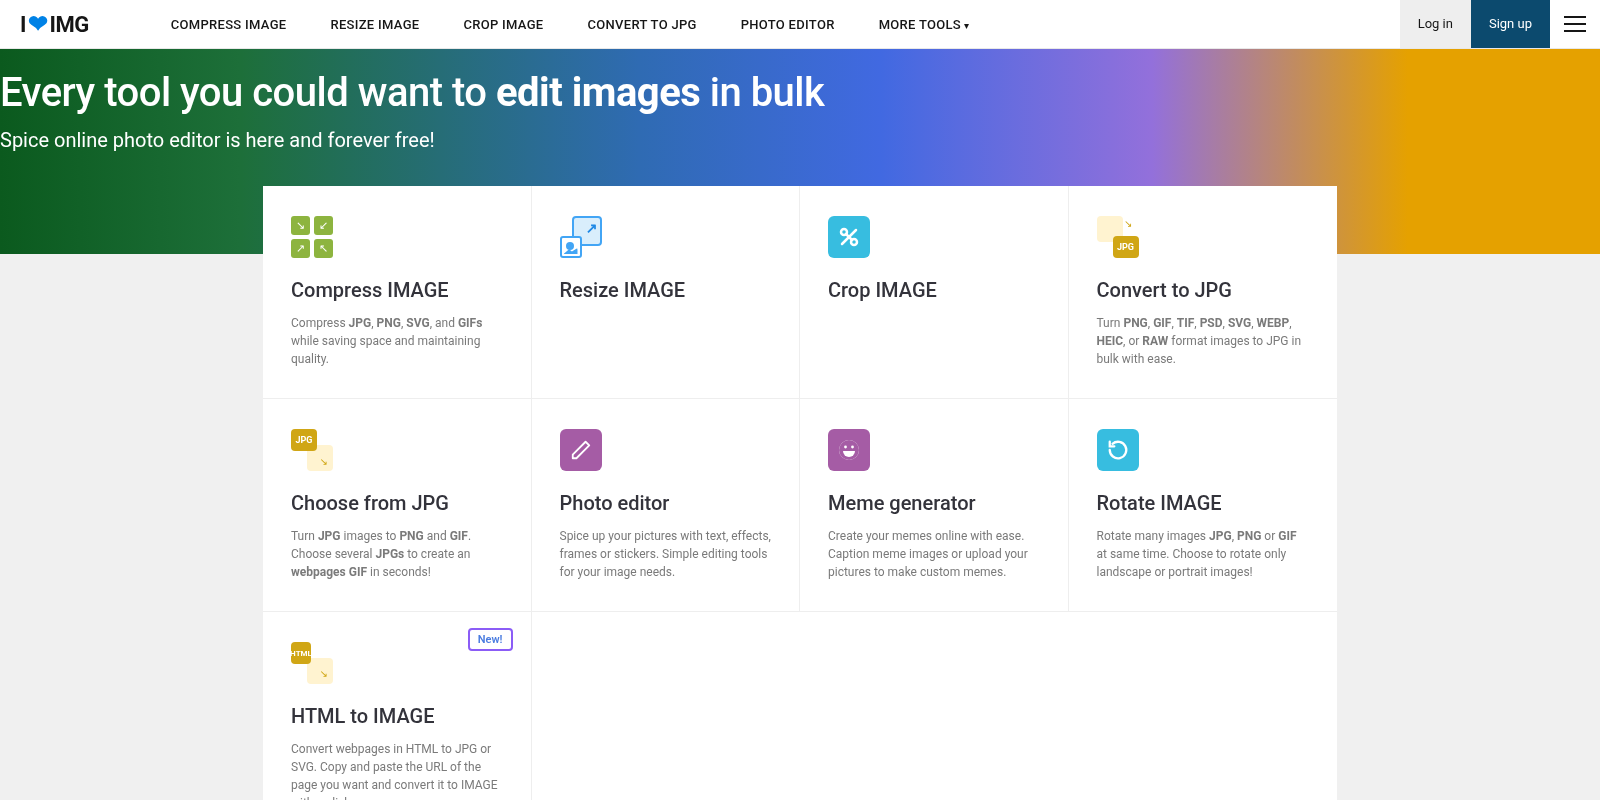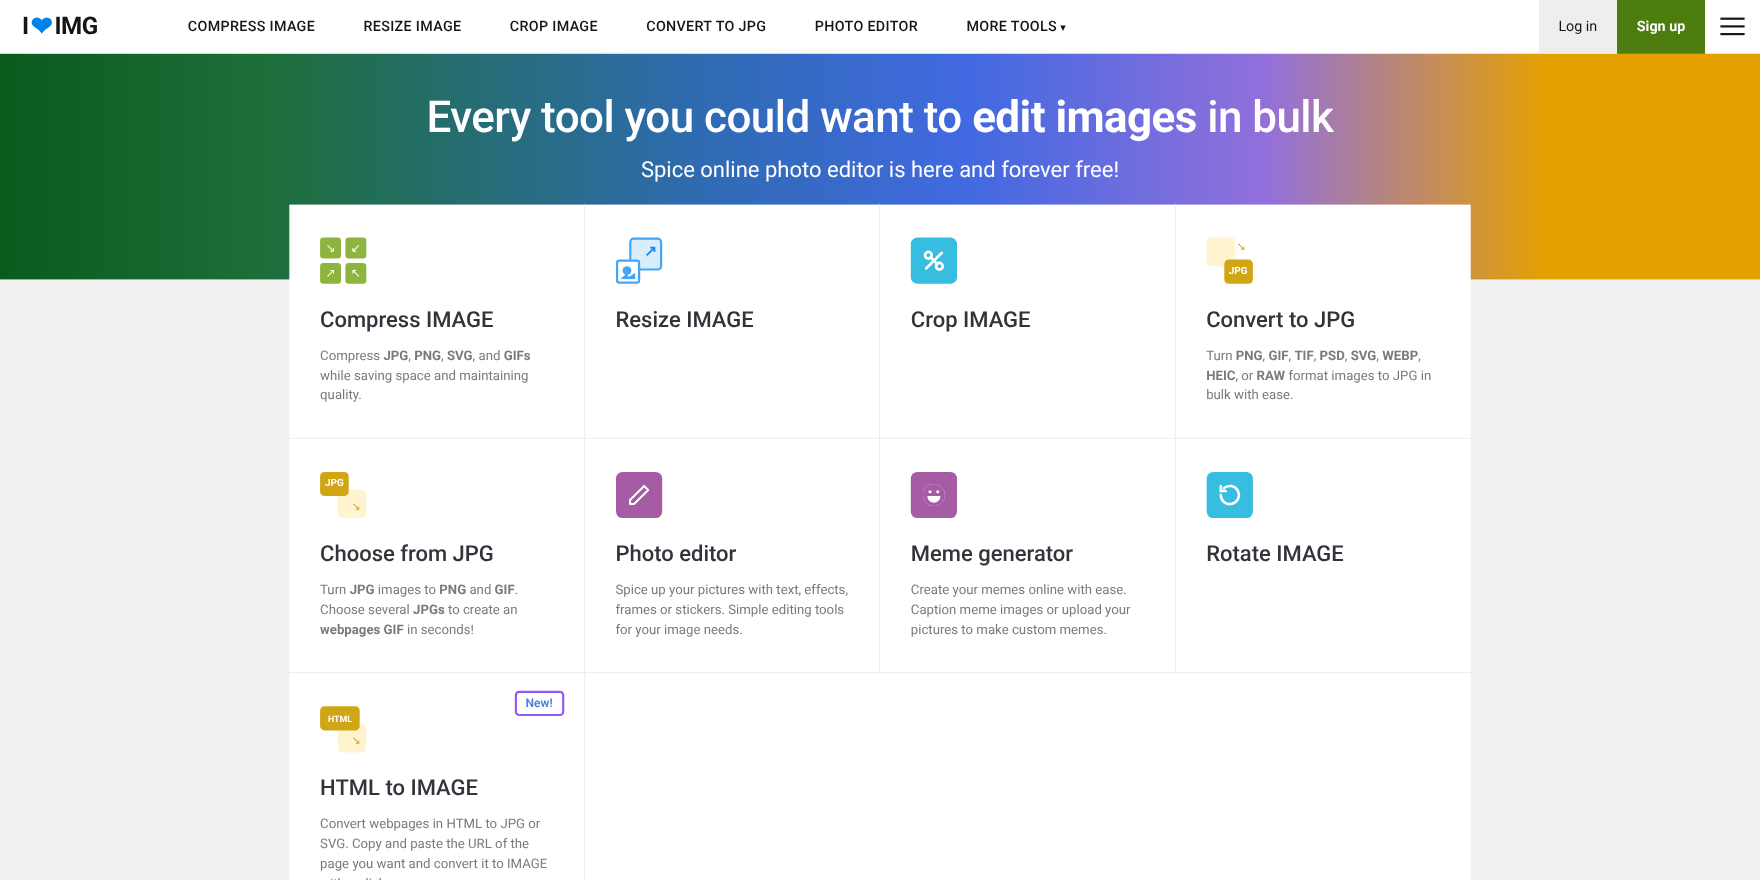--- a/index.html
+++ b/index.html
@@ -3,26 +3,26 @@
 <meta charset="utf-8">
 <style>
 * { margin: 0; padding: 0; box-sizing: border-box; }
 body { font-family: -apple-system, BlinkMacSystemFont, "Segoe UI", Roboto, Helvetica, Arial, sans-serif; background: #f0f0f0; width: 1600px; }
 .header { display: flex; align-items: center; height: 49px; background: #fff; border-bottom: 1px solid #e8e8e8; }
 .logo { display: flex; align-items: center; padding: 0 20px; font-weight: 700; font-size: 22px; color: #161616; letter-spacing: -0.5px; }
 .logo-heart { color: #0082e6; margin: 0 2px; font-size: 24px; }
 .nav { display: flex; align-items: center; gap: 0; flex: 1; margin-left: 40px; }
 .nav-item { font-size: 13px; font-weight: 500; color: #161616; padding: 0 22px; cursor: pointer; letter-spacing: 0.3px; }
 .caret { font-size: 10px; margin-left: 3px; }
-.right-actions { display: flex; align-items: center; height: 100%; }
+.right-actions { display: flex; align-items: flex-end; height: 100%; }
 .login-btn { background: #eeeeee; color: #161616; font-size: 13px; padding: 0 18px; height: 49px; display: flex; align-items: center; cursor: pointer; }
-.signup-btn { background: #4d7c0f; color: #fff; font-size: 13px; font-weight: 700; padding: 0 18px; height: 49px; display: flex; align-items: center; cursor: pointer; }
+.signup-btn { background: #0c4a6e; color: #fff; font-size: 13px; font-weight: 400; padding: 0 18px; height: 49px; display: flex; align-items: center; cursor: pointer; }
 .hamburger { width: 50px; height: 49px; display: flex; flex-direction: column; justify-content: center; align-items: center; gap: 5px; cursor: pointer; }
 .hamburger span { width: 22px; height: 2px; background: #161616; }
-.hero { position: relative; background: linear-gradient(90deg, #0b5a1e 0%, #1d6f39 15%, #2f6bb3 40%, #4169e1 55%, #9370db 72%, #e5a100 88%, #e5a100 100%); height: 205px; text-align: center; padding-top: 34px; }
+.hero { position: relative; background: linear-gradient(90deg, #0b5a1e 0%, #1d6f39 15%, #2f6bb3 40%, #4169e1 55%, #9370db 72%, #e5a100 88%, #e5a100 100%); height: 205px; text-align: left; padding-top: 20px; }
 .hero h1 { color: #fff; font-size: 40px; font-weight: 500; letter-spacing: -0.5px; }
 .hero h1 strong { font-weight: 700; }
 .hero p { color: #fff; font-size: 20px; margin-top: 12px; font-weight: 400; }
 .grid-wrap { max-width: 1074px; margin: -68px auto 0; position: relative; padding-bottom: 40px; }
 .grid { display: grid; grid-template-columns: repeat(4, 1fr); background: #fff; }
 .card { padding: 30px 28px 30px 28px; border-right: 1px solid #eeeeee; border-bottom: 1px solid #eeeeee; cursor: pointer; position: relative; min-height: 188px; }
 .card:nth-child(4n) { border-right: none; }
 .icon-wrap { height: 42px; margin-bottom: 20px; display: flex; align-items: flex-start; }
 .icon-box { width: 42px; height: 42px; border-radius: 6px; display: flex; align-items: center; justify-content: center; color: #fff; }
 .card-title { font-size: 20px; font-weight: 500; color: #33333b; margin-bottom: 12px; }
@@ -42,21 +42,21 @@
 
 .convert-to-jpg { position:relative; width:42px; height:42px; }
 .convert-to-jpg .back { position:absolute; top:0; left:0; width:26px; height:26px; background:#fff3d0; border-radius:4px; }
 .convert-to-jpg .front { position:absolute; bottom:0; right:0; width:26px; height:22px; background:#d0a615; border-radius:4px; display:flex; align-items:center; justify-content:center; color:#fff; font-size:9px; font-weight:700; }
 .convert-to-jpg .a1 { position:absolute; top:2px; right:6px; color:#d0a615; font-size:10px; }
 .convert-from-jpg { position:relative; width:42px; height:42px; }
 .convert-from-jpg .front { position:absolute; top:0; left:0; width:26px; height:22px; background:#d0a615; border-radius:4px; display:flex; align-items:center; justify-content:center; color:#fff; font-size:9px; font-weight:700; }
 .convert-from-jpg .back { position:absolute; bottom:0; right:0; width:26px; height:26px; background:#fff3d0; border-radius:4px; }
 .convert-from-jpg .a1 { position:absolute; bottom:4px; right:5px; color:#d0a615; font-size:10px; }
 .html-icon { position:relative; width:42px; height:42px; }
-.html-icon .front { position:absolute; top:0; left:0; width:36px; height:22px; background:#d0a615; border-radius:4px; display:flex; align-items:center; justify-content:center; color:#fff; font-size:8px; font-weight:700; }
+.html-icon .front { position:absolute; top:0; left:0; width:20px; height:22px; background:#d0a615; border-radius:4px; display:flex; align-items:center; justify-content:center; color:#fff; font-size:8px; font-weight:700; }
 .html-icon .back { position:absolute; bottom:0; right:0; width:26px; height:26px; background:#fff3d0; border-radius:4px; }
 .html-icon .a1 { position:absolute; bottom:5px; right:5px; color:#d0a615; font-size:10px; }
 </style>
 </head>
 <body>
 
 <div class="header">
   <div class="logo">
     <span>I</span>
     <span class="logo-heart">❤</span>
@@ -188,20 +188,21 @@
     <div class="card">
       <div class="icon-wrap">
         <div class="icon-box" style="background:#37bde0">
           <svg width="22" height="22" viewBox="0 0 24 24" fill="none" stroke="#fff" stroke-width="2.5" stroke-linecap="round">
               <path d="M3 12a9 9 0 1 0 3-6.7"></path>
               <polyline points="3 3 3 8 8 8"></polyline>
             </svg>
         </div>
       </div>
       <div class="card-title">Rotate IMAGE</div>
+      <div class="card-desc">Rotate many images <b>JPG</b>, <b>PNG</b> or <b>GIF</b> at same time. Choose to rotate only landscape or portrait images!</div>
     </div>
 
     <div class="card">
       <div class="badge">New!</div>
       <div class="icon-wrap">
         <div class="html-icon">
           <div class="back"></div>
             <div class="front">HTML</div>
             <div class="a1">↘</div>
         </div>

